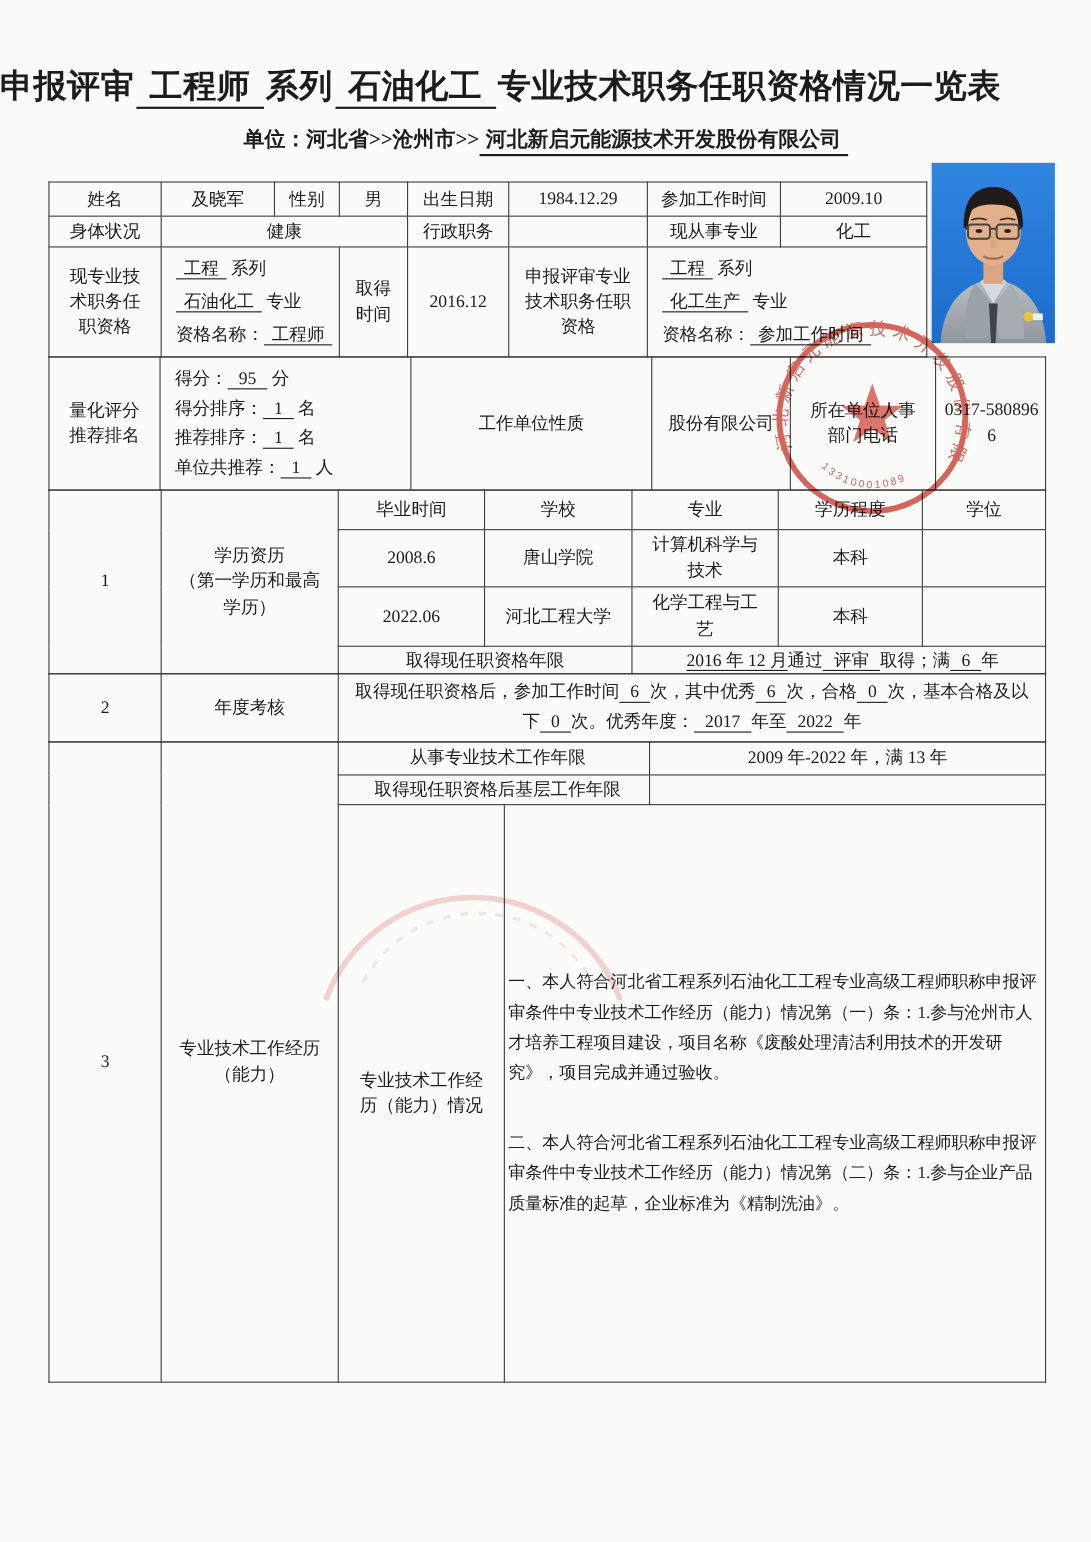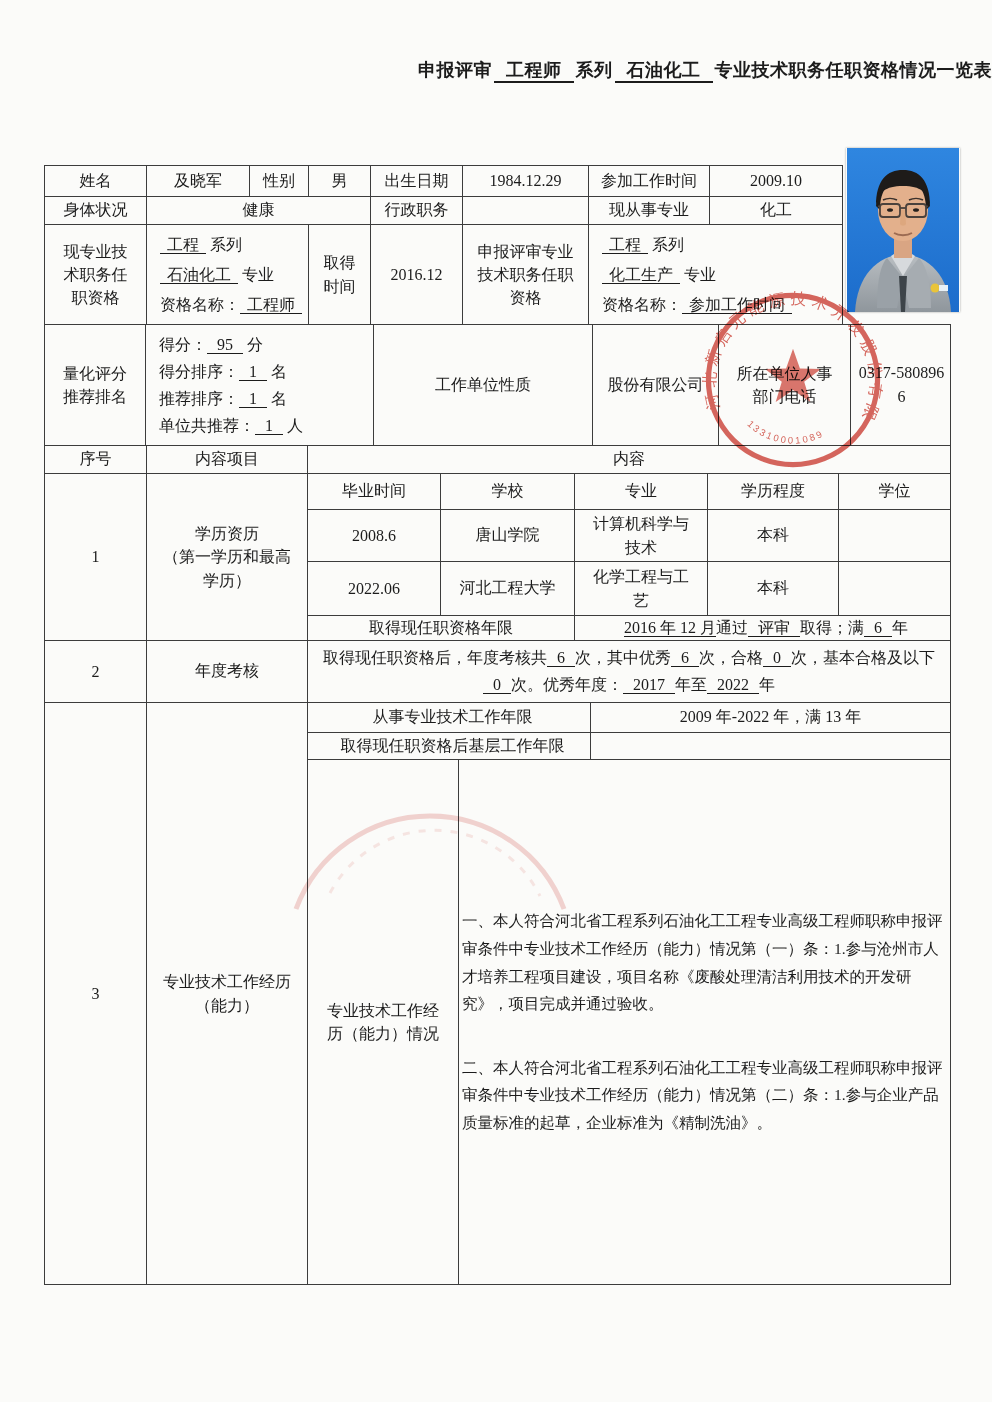--- a/index.html
+++ b/index.html
@@ -2,22 +2,22 @@
 <html><head>
 <meta charset="utf-8">
 <style>
   html,body{margin:0;padding:0;background:#e8e8e8;}
   .sheet{
     position:relative;width:992px;height:1402px;margin:0 auto;
     background:#fbfbf9;color:#1c1c1c;overflow:hidden;
     font-family:"Liberation Serif","DejaVu Serif",serif;
   }
   
-  .title{position:absolute;top:58px;left:0;width:100%;text-align:right;
-         font-size:18px;font-weight:700;letter-spacing:.5px;}
+  .title{position:absolute;top:58px;left:0;width:100%;text-align:left;
+         font-size:30px;font-weight:700;letter-spacing:.5px;}
   .title .tfill{border-bottom:2px solid #1c1c1c;padding:0 12px;margin:0 2px;display:inline-block;line-height:1.15;}
   .unit{position:absolute;top:114px;left:0;width:100%;text-align:center;
         font-size:19px;font-weight:700;}
   .unit .ufill{border-bottom:2px solid #1c1c1c;padding:0 6px;display:inline-block;line-height:1.2;}
   
   .form{position:absolute;left:44px;top:166px;}
   .form table{border-collapse:collapse;table-layout:fixed;margin-top:-1px;}
   .form td{border:1px solid #3c3c3c;text-align:center;vertical-align:middle;
            font-size:16px;padding:1px 3px;overflow:hidden;}
   .ml{white-space:pre-line;display:inline-block;line-height:1.45;}
@@ -42,20 +42,23 @@
 </style>
 </head>
 <body>
 
 <div class="sheet">
 
   <div class="title">
     <span>申报评审</span><span class="tfill">工程师</span><span>系列</span><span class="tfill">石油化工</span><span>专业技术职务任职资格情况一览表</span>
   </div>
 
+  <div class="unit">
+    <span>单位：</span><span>河北省&gt;&gt;沧州市&gt;&gt;</span><span class="ufill">河北新启元能源技术开发股份有限公司</span>
+  </div>
 
   <div class="form">
 
     <table style="width:799px">
       <colgroup>
           <col style="width:102px">
           <col style="width:103px">
           <col style="width:59px">
           <col style="width:62px">
                 <col style="width:92px">
@@ -128,34 +131,20 @@
         <td>工作单位性质</td>
         <td>股份有限公司</td>
         <td><span class="ml">所在单位人事
 部门电话</span></td>
         <td class="phone-cell">0317-5808966</td>
       </tr>
     </tbody>
       </table>
 
 
-    <table style="width:907px">
-      <colgroup>
-          <col style="width:102px">
-          <col style="width:161px">
-          <col style="width:643px">
-        </colgroup>
-      <tbody>
-          <tr style="height:28px">
-        <td>序号</td>
-        <td>内容项目</td>
-        <td>内容</td>
-      </tr>
-    </tbody>
-      </table>
 
     <table style="width:907px">
       <colgroup>
           <col style="width:102px">
           <col style="width:161px">
           <col style="width:133px">
           <col style="width:134px">
                 <col style="width:133px">
           <col style="width:131px">
           <col style="width:112px">
@@ -201,21 +190,21 @@
       <colgroup>
           <col style="width:102px">
           <col style="width:161px">
           <col style="width:643px">
         </colgroup>
       <tbody>
           <tr style="height:62px">
         <td>2</td>
         <td>年度考核</td>
         <td class="left annual">
-          <span>取得现任职资格后，年度考核共</span><span class="ul num">6</span><span>次，其中优秀</span><span class="ul num">6</span><span>次，合格</span><span class="ul num">0</span><span>次，基本合格及以下</span><span class="ul num">0</span><span>次。优秀年度：</span><span class="ul num">2017</span><span>年至</span><span class="ul num">2022</span><span>年</span>
+          <span>取得现任职资格后，参加工作时间</span><span class="ul num">6</span><span>次，其中优秀</span><span class="ul num">6</span><span>次，合格</span><span class="ul num">0</span><span>次，基本合格及以下</span><span class="ul num">0</span><span>次。优秀年度：</span><span class="ul num">2017</span><span>年至</span><span class="ul num">2022</span><span>年</span>
         </td>
       </tr>
     </tbody>
       </table>
 
     <table style="width:907px">
       <colgroup>
           <col style="width:102px">
           <col style="width:161px">
           <col style="width:151px">

